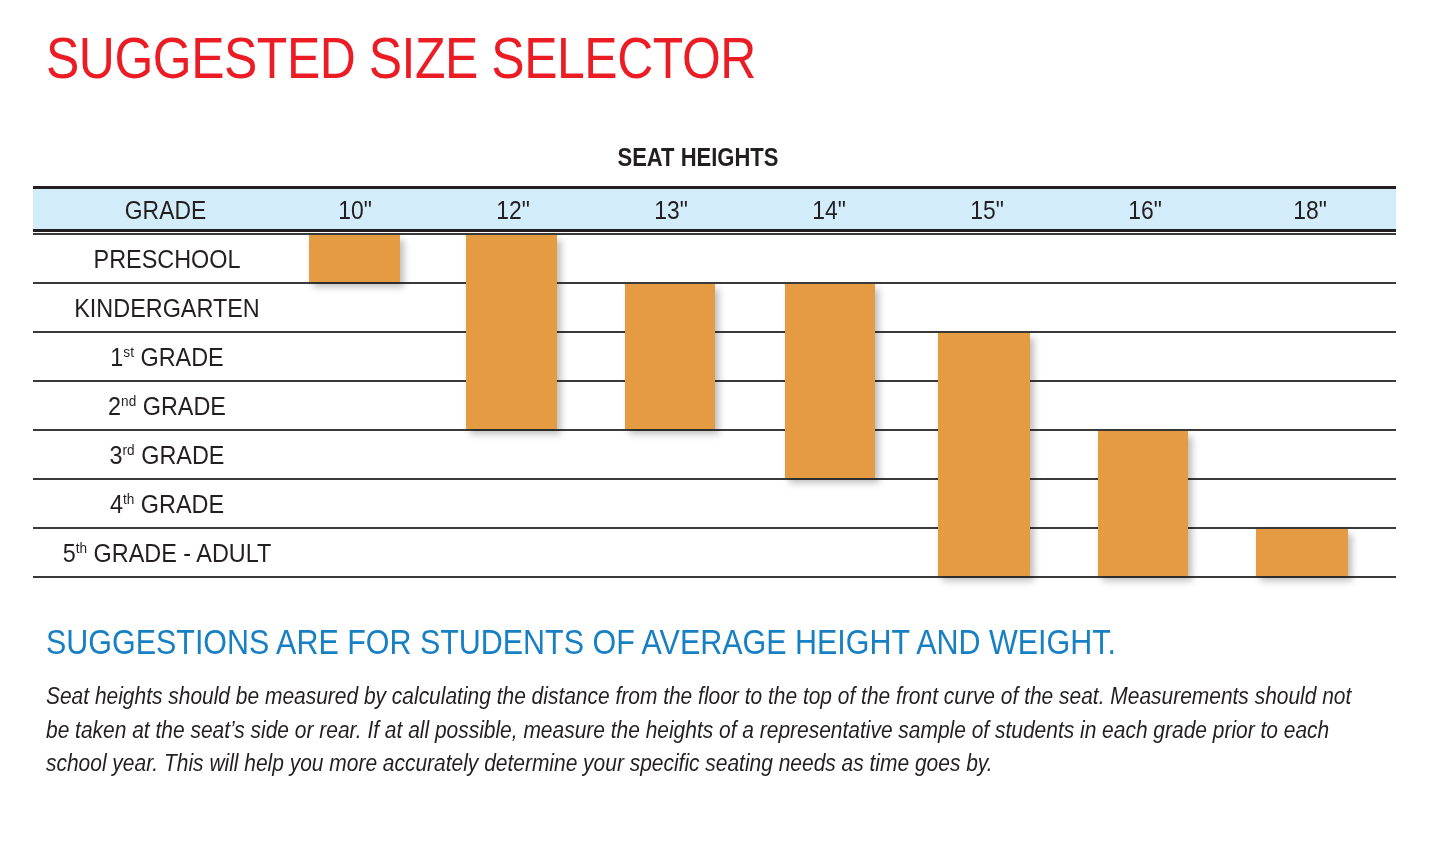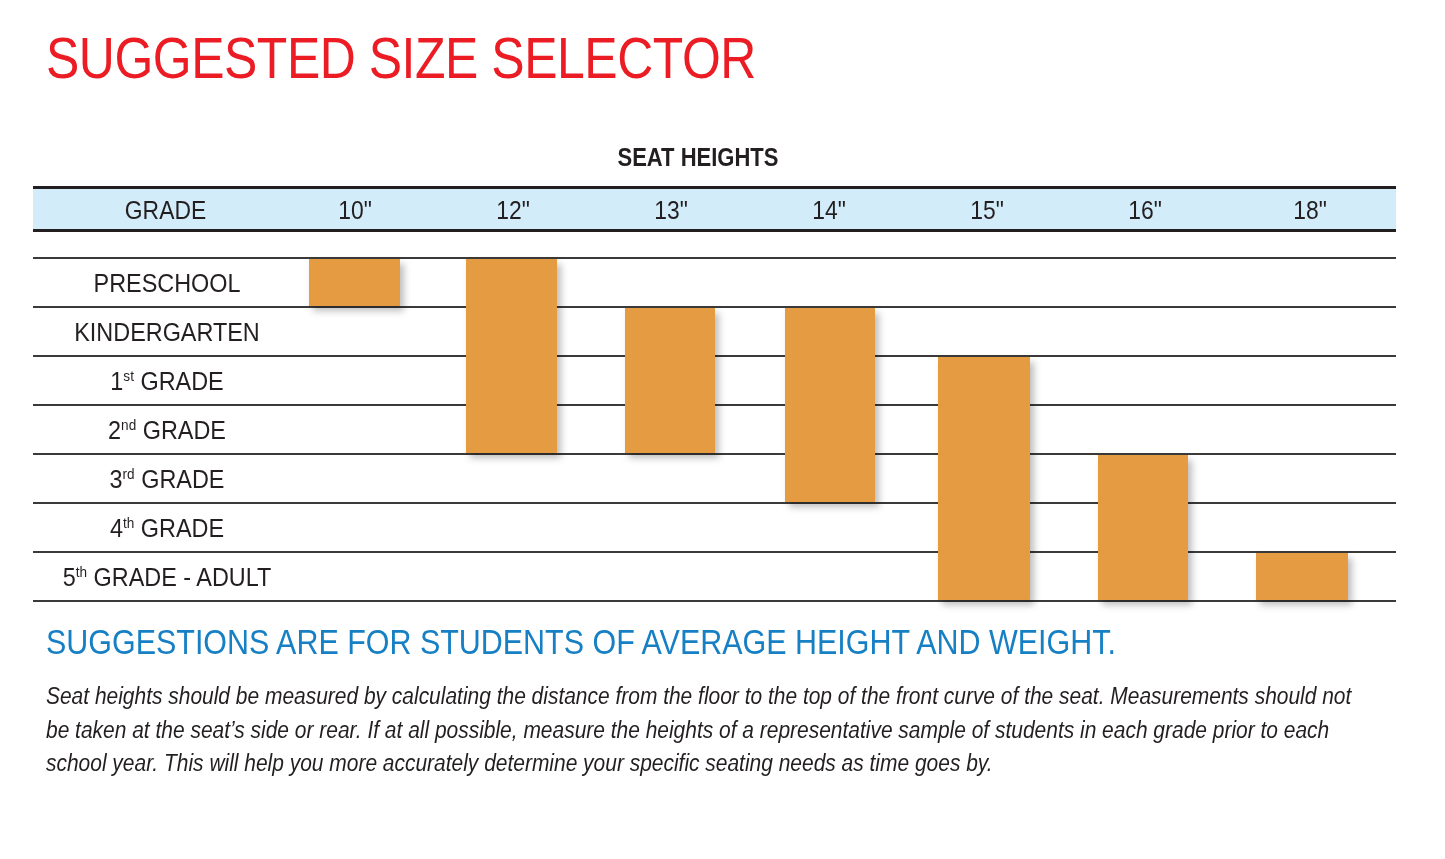--- a/index.html
+++ b/index.html
@@ -91,21 +91,21 @@
     font-size: 26px;
     line-height: 38px;
     transform: scaleX(0.88);
     white-space: nowrap;
   }
 
   
   #rows-area {
     position: absolute;
     left: 0;
-    top: 60px;
+    top: 36px;
     width: 1363px;
     height: 355px;
     text-decoration: underline;
   }
   .row-label {
     position: absolute;
     left: 0;
     width: 268px;
     text-align: center;
     font-size: 26px;

